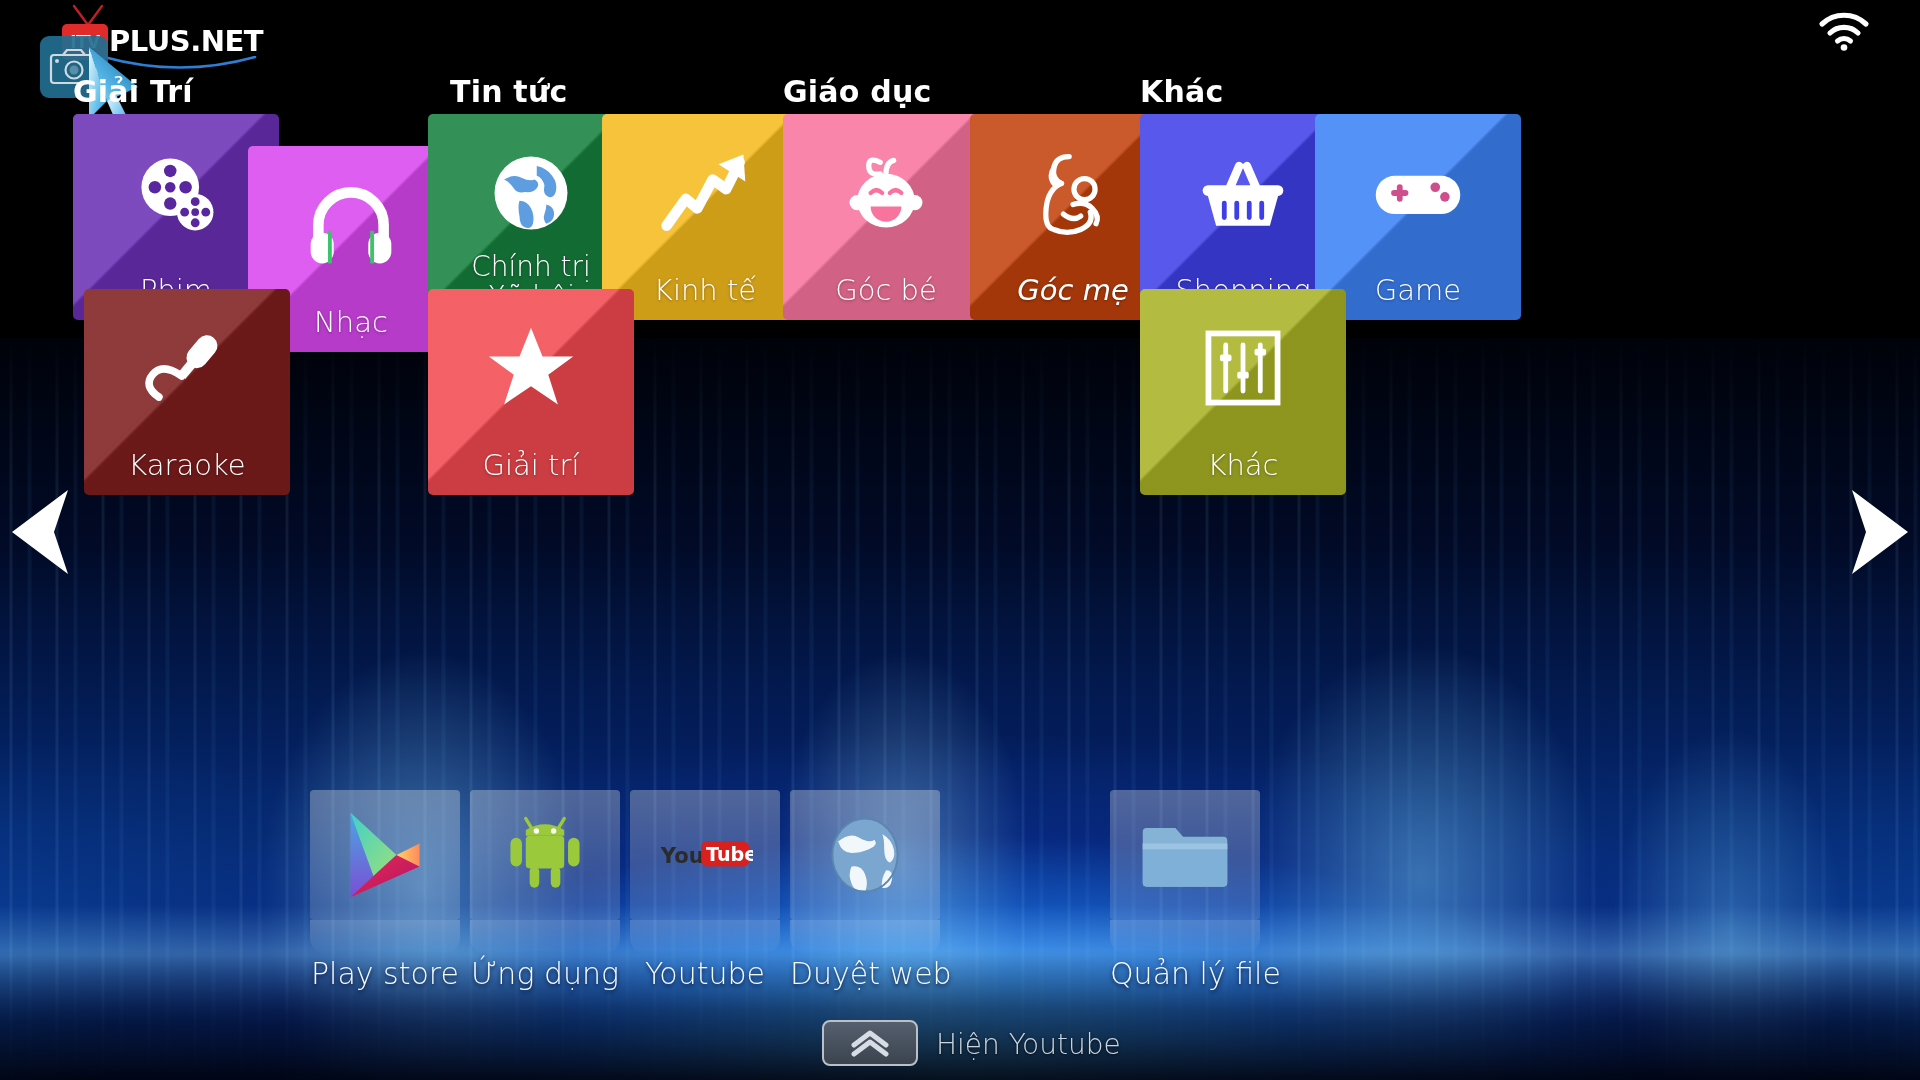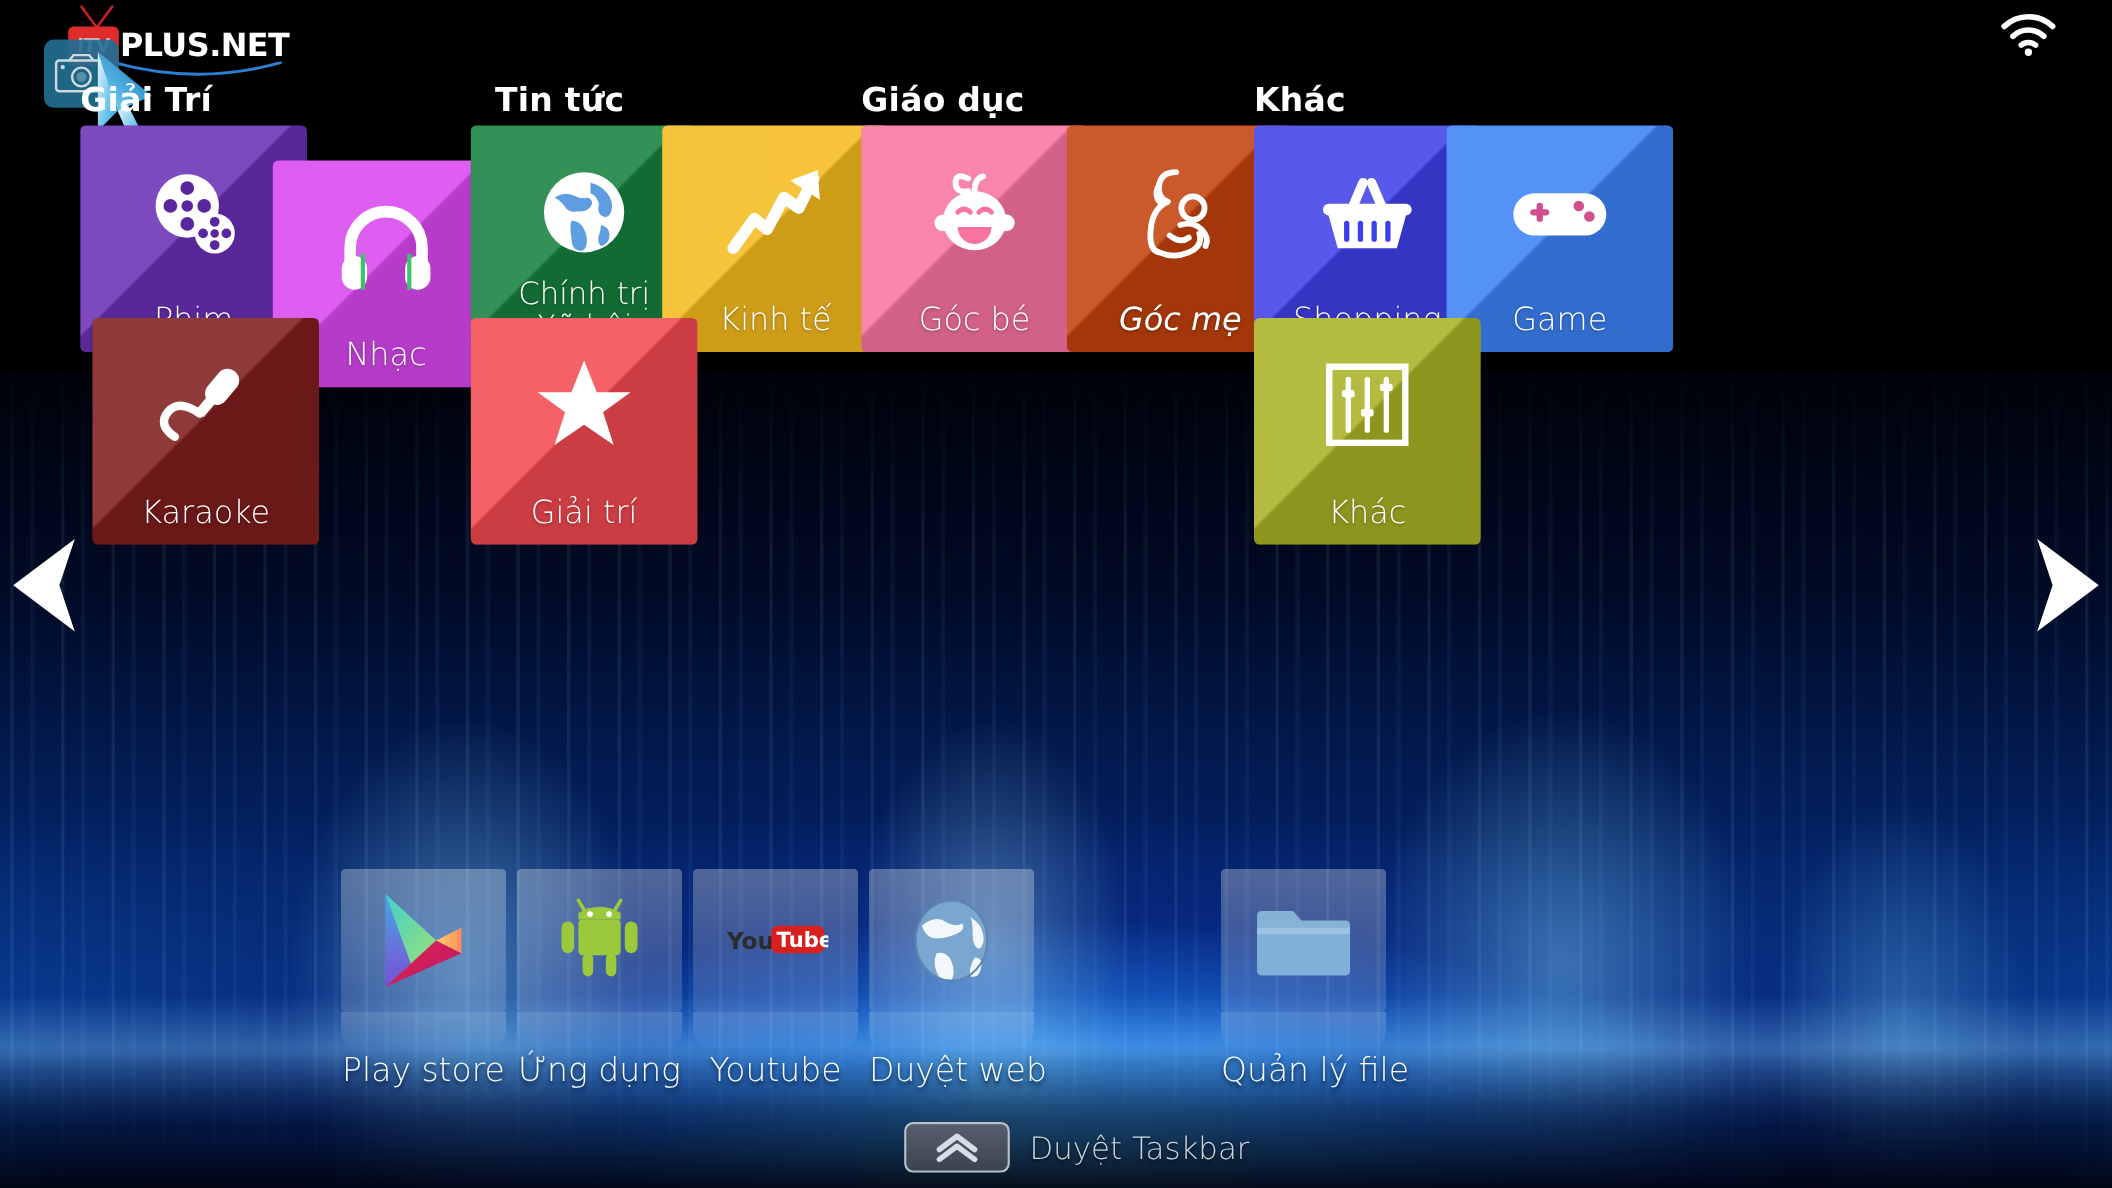--- a/index.html
+++ b/index.html
@@ -484,14 +484,14 @@
     </div>
   </div>
 
 <div id="taskbar">
   <div id="tbBtn">
     <svg viewBox="0 0 44 30" width="44" height="30">
       <path d="M6 17 L22 5 L38 17" fill="none" stroke="#d6dde4" stroke-width="5" stroke-linecap="round" stroke-linejoin="round"></path>
       <path d="M6 26 L22 14 L38 26" fill="none" stroke="#d6dde4" stroke-width="5" stroke-linecap="round" stroke-linejoin="round"></path>
     </svg>
   </div>
-  <div id="tbLabel">Duyệt Taskbar</div>
+  <div id="tbLabel">Hiện Youtube</div>
 </div>
 
 </body></html>

